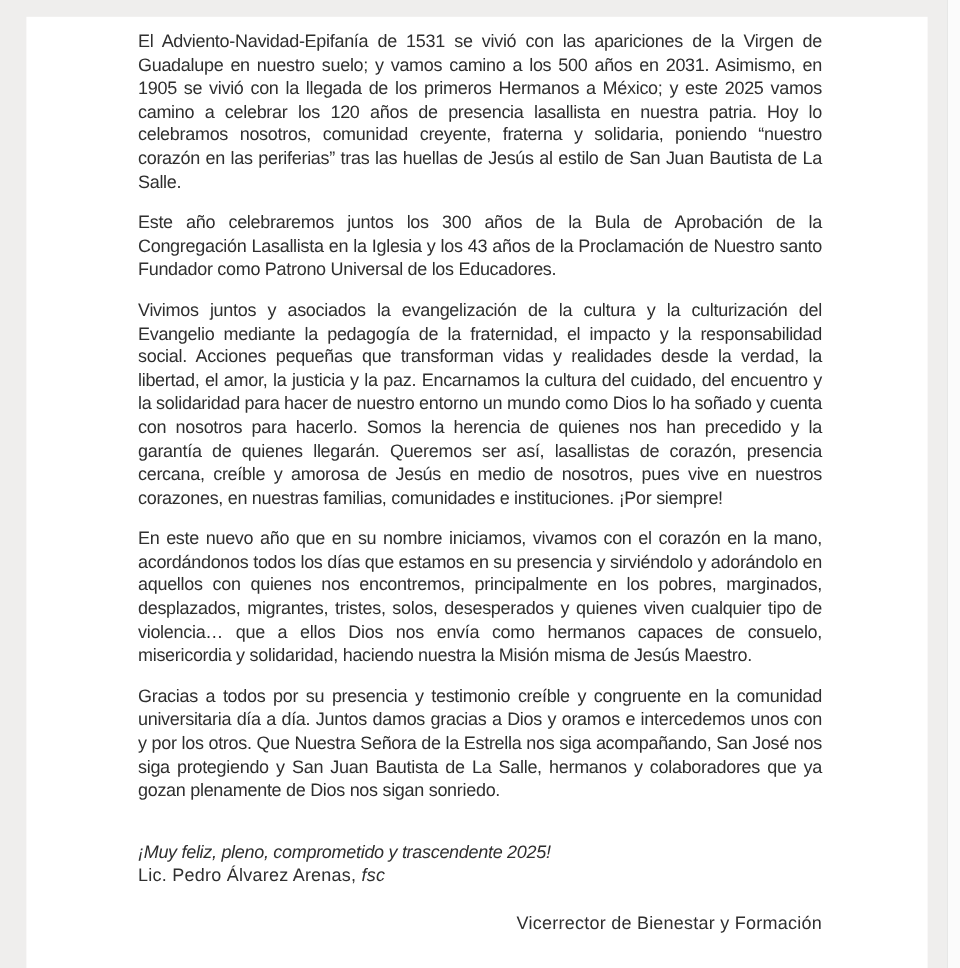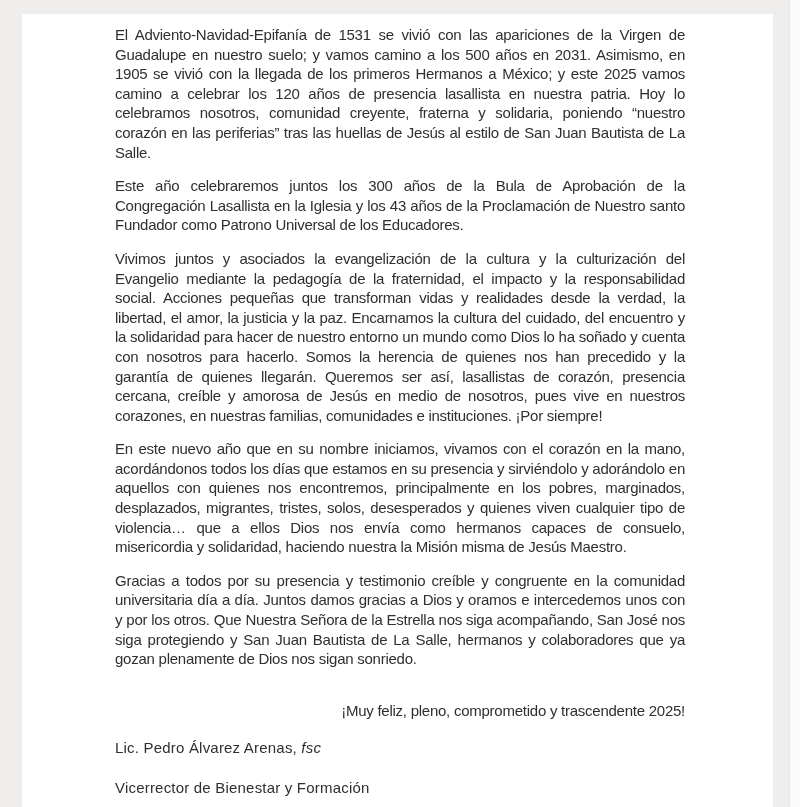--- a/index.html
+++ b/index.html
@@ -41,32 +41,32 @@
     line-height: 19.6px;
     letter-spacing: -0.25px;
   }
   .letter-body p {
     margin: 0 0 14px 0;
     text-align: justify;
   }
   p.closing-line {
     margin-top: 32px;
     margin-bottom: 0;
-    text-align: right;
+    text-align: left;
+    font-style: italic;
   }
   p.signature-name {
-    margin-top: 18px;
     margin-bottom: 0;
     text-align: left;
     letter-spacing: 0.2px;
   }
   p.signature-title {
     margin-top: 20px;
     margin-bottom: 15px;
-    text-align: left;
+    text-align: right;
     letter-spacing: 0.2px;
   }
   .signature-suffix {
     font-style: italic;
   }
 </style>
 </head>
 <body>
 
 <div class="email-card">

